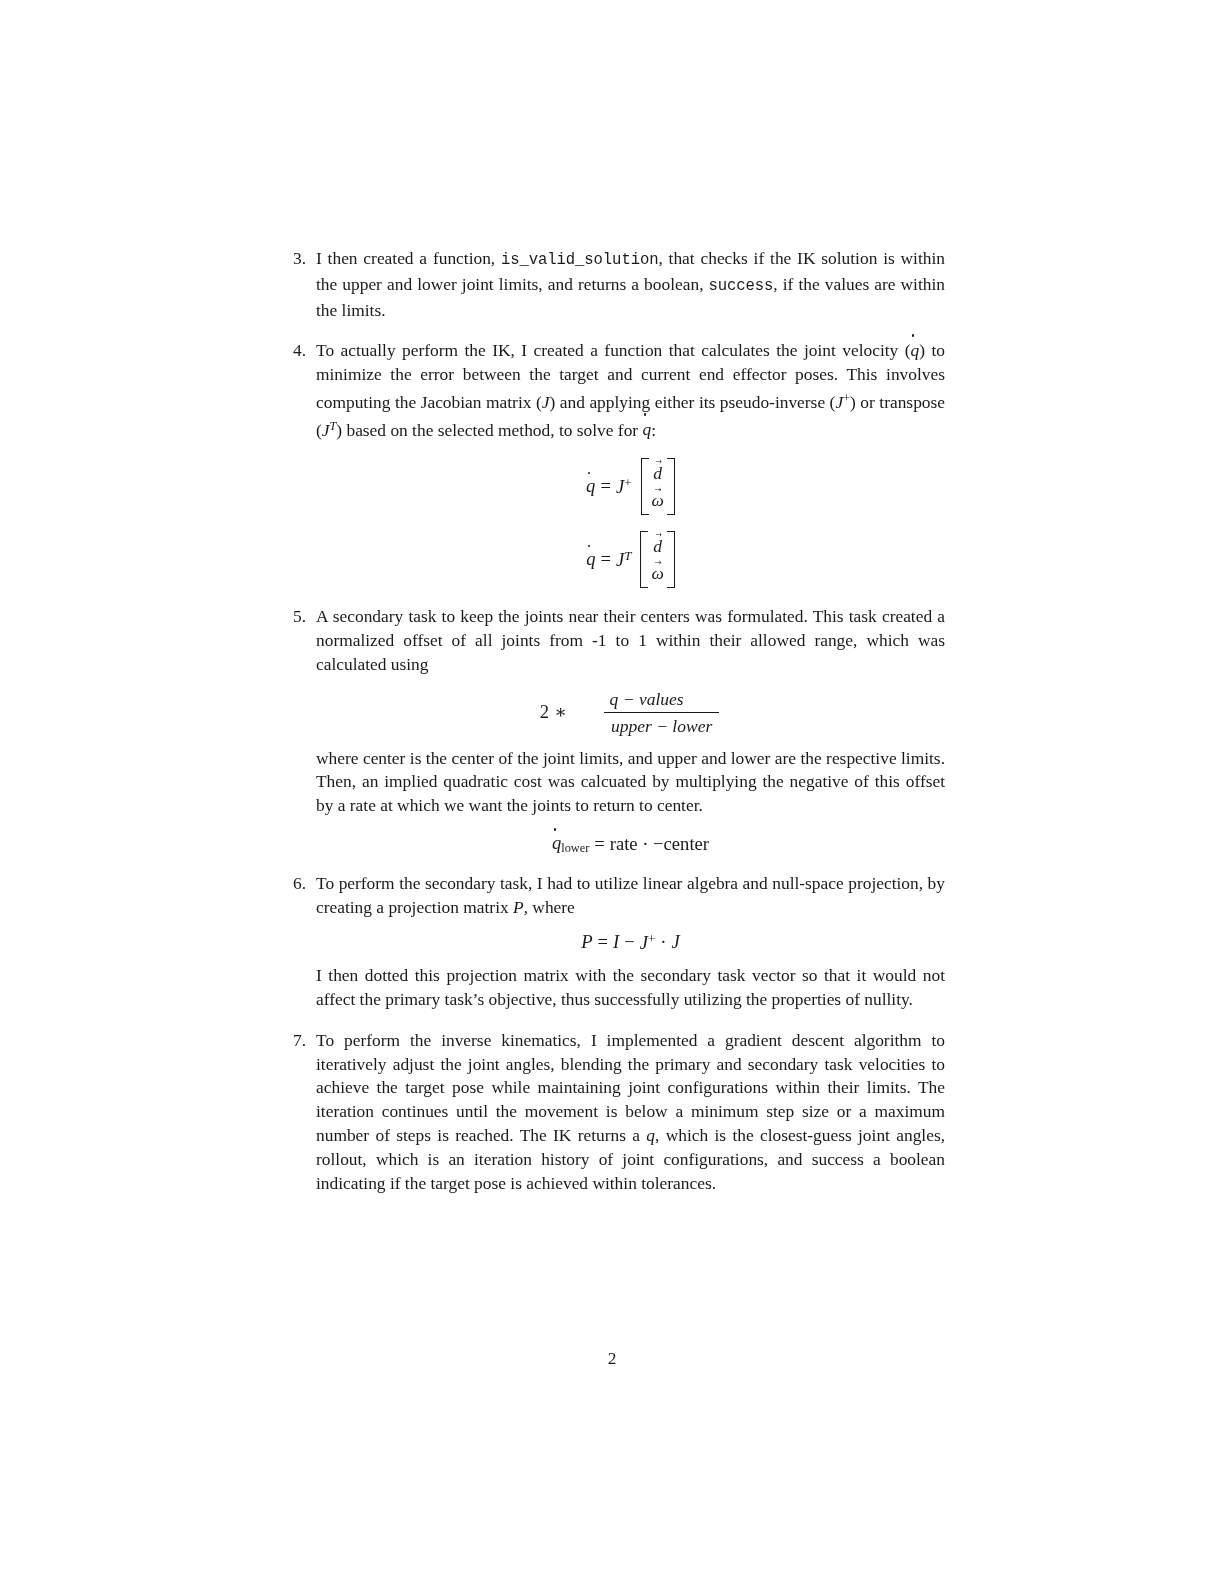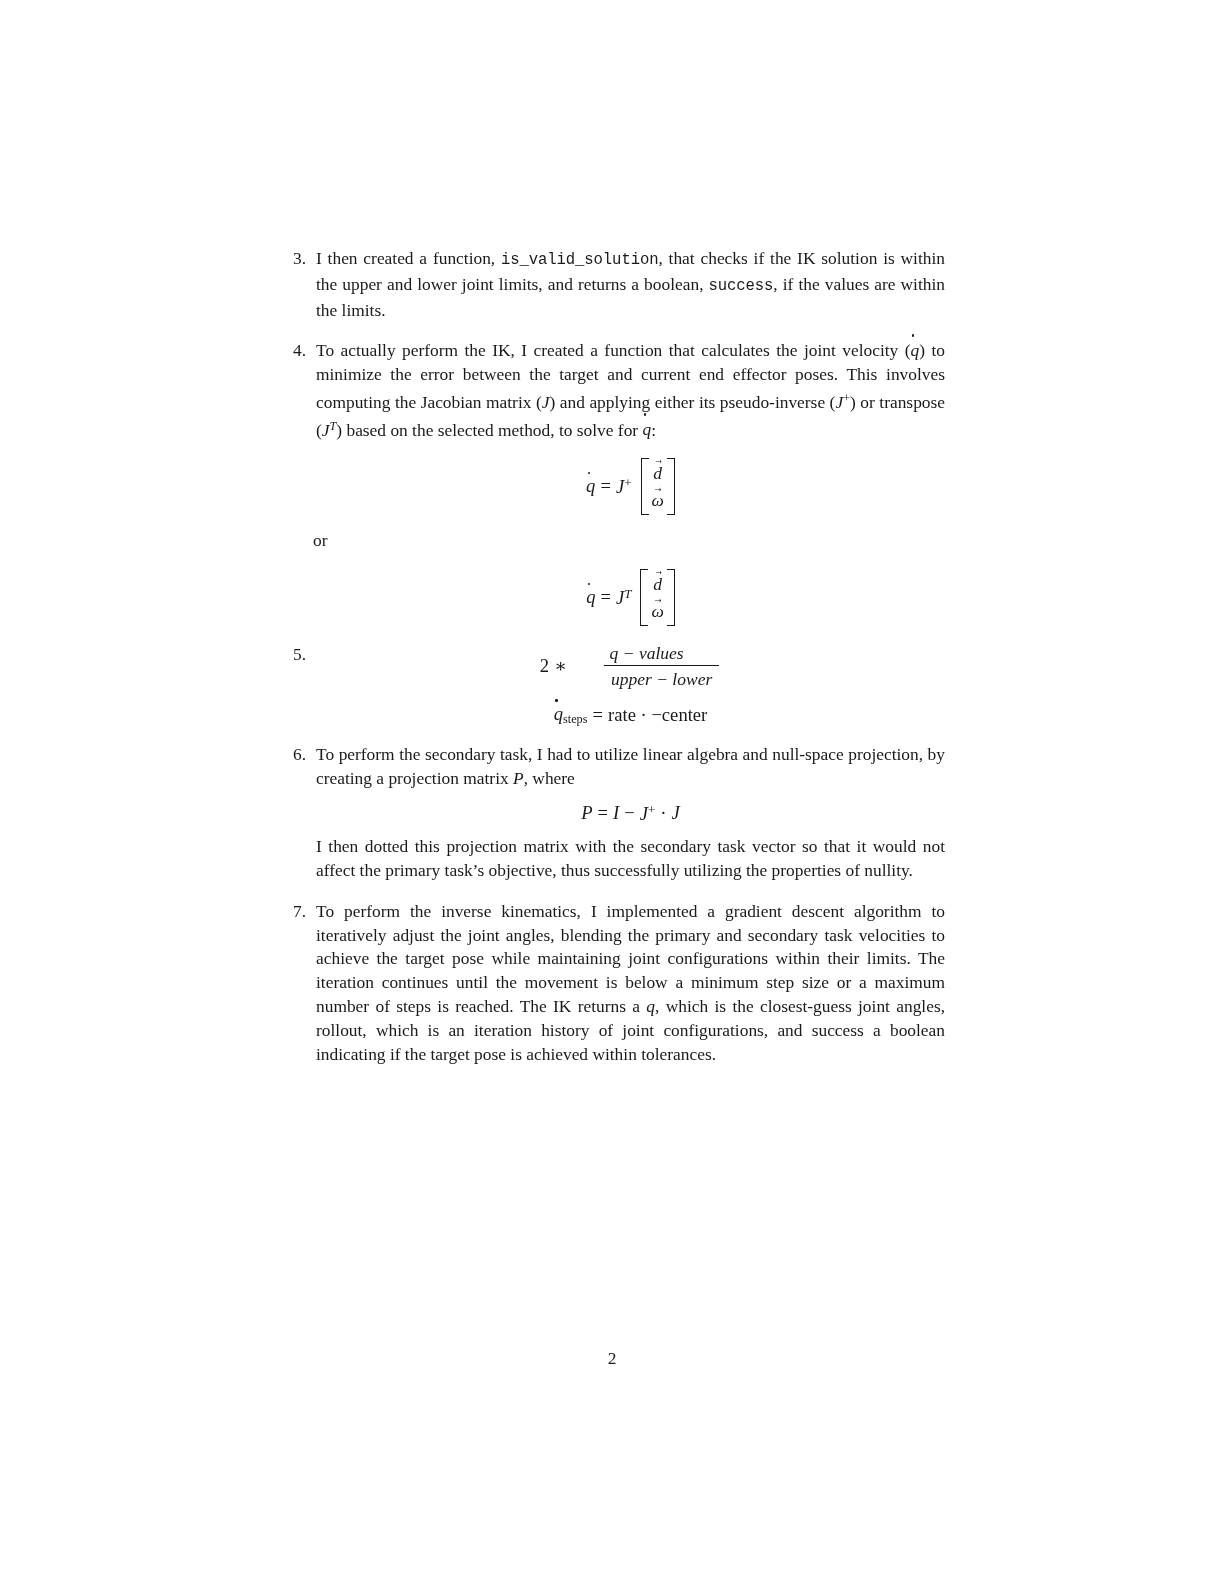--- a/index.html
+++ b/index.html
@@ -222,21 +222,20 @@
               <span class="brk l"></span>
               <span class="cells">
                 <span class="vec">d</span>
                 <span class="vec vw">ω</span>
               </span>
               <span class="brk r"></span>
             </span>
           </span>
         </div>
 
-        <p class="or-line">or</p>
 
         <div class="display">
           <span class="eqrow">
             <span class="qdot">q</span>
             <span>=</span>
             <span><span class="mathit">J</span><sup class="spi">T</sup></span>
             <span class="colvec">
               <span class="brk l"></span>
               <span class="cells">
                 <span class="vec">d</span>
@@ -244,35 +243,37 @@
               </span>
               <span class="brk r"></span>
             </span>
           </span>
         </div>
 
       </li>
 
       <li class="item">
         <span class="marker">5.</span>
+        <p class="para">A secondary task to keep the joints near their centers was formulated. This task created a normalized offset of all joints from -1 to 1 within their allowed range, which was calculated using</p>
 
         <div class="display tight">
           <span class="eqrow">
             <span class="spaced">2 ∗</span>
             <span class="frac">
               <span class="num">q − values</span>
               <span class="den">upper − lower</span>
             </span>
           </span>
         </div>
 
+        <p class="para">where center is the center of the joint limits, and upper and lower are the respective limits. Then, an implied quadratic cost was calcuated by multiplying the negative of this offset by a rate at which we want the joints to return to center.</p>
 
         <div class="display">
           <span class="eqrow">
-            <span><span class="qdot">q</span><span class="sub">steps</span></span>
+            <span><span class="qdot">q</span><span class="sub">lower</span></span>
             <span>=</span>
             <span class="upright">rate · −center</span>
           </span>
         </div>
       </li>
 
       <li class="item">
         <span class="marker">6.</span>
         <p class="para"><span>To perform the secondary task, I had to utilize linear algebra and null-space projection, by creating a projection matrix </span><span class="mathit">P</span><span>, where</span></p>
 

